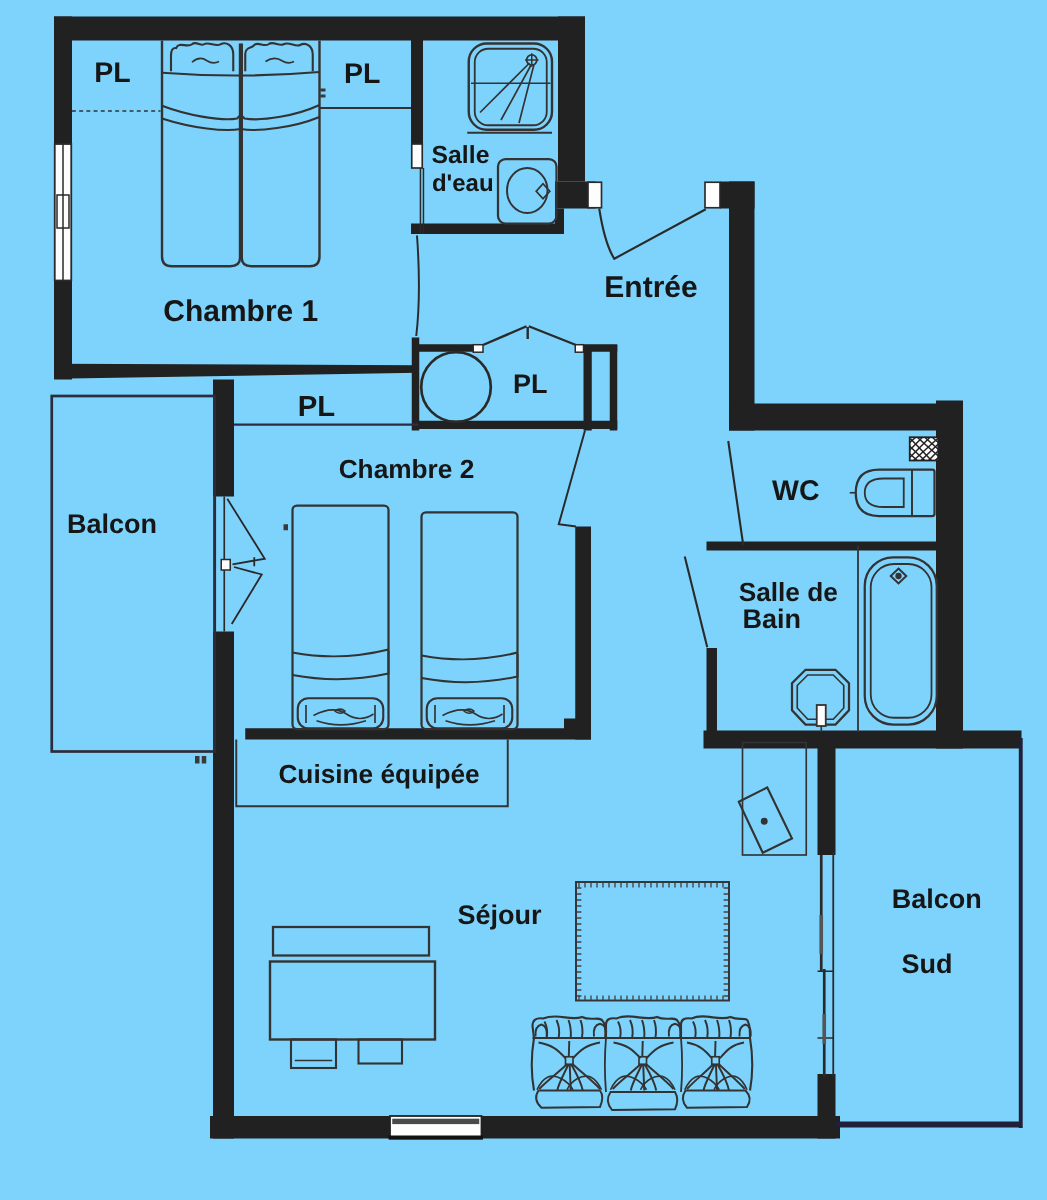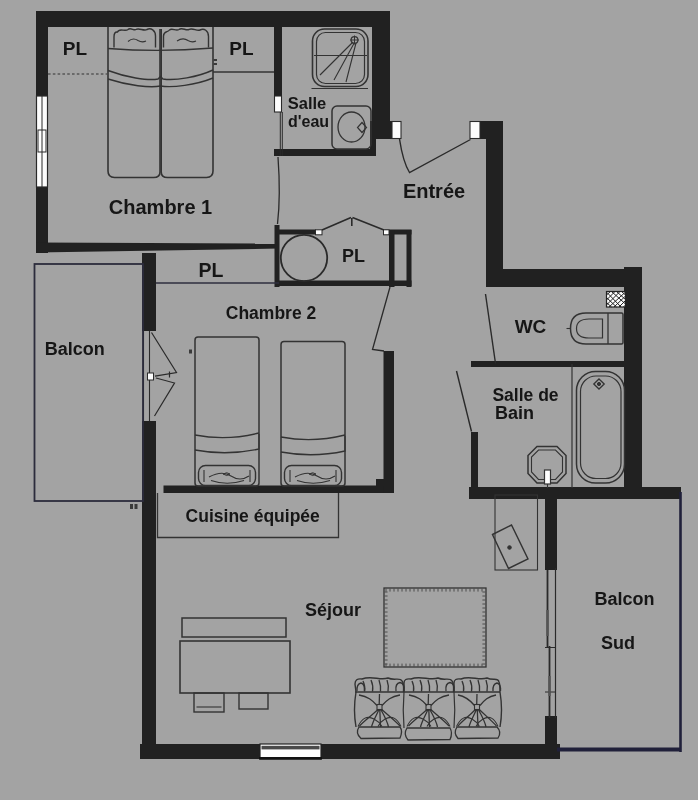--- a/index.html
+++ b/index.html
@@ -1,16 +1,16 @@
 <!DOCTYPE html>
 <html><head>
 <meta charset="utf-8">
 <style>
   html,body{margin:0;padding:0;background:#ffffff;}
-  #plan{width:698px;height:800px;position:relative;background:#a3a3a3;}
+  #plan{width:698px;height:800px;position:relative;background:#7dd3fc;}
   svg{position:absolute;left:0;top:0;}
   text{font-family:"Liberation Sans",sans-serif;font-weight:bold;fill:#161616;}
 </style>
 </head>
 <body>
 <div id="plan">
 <svg width="698" height="800" viewBox="0 0 698 800">
 
 <g fill="#212121" stroke="none">
 

